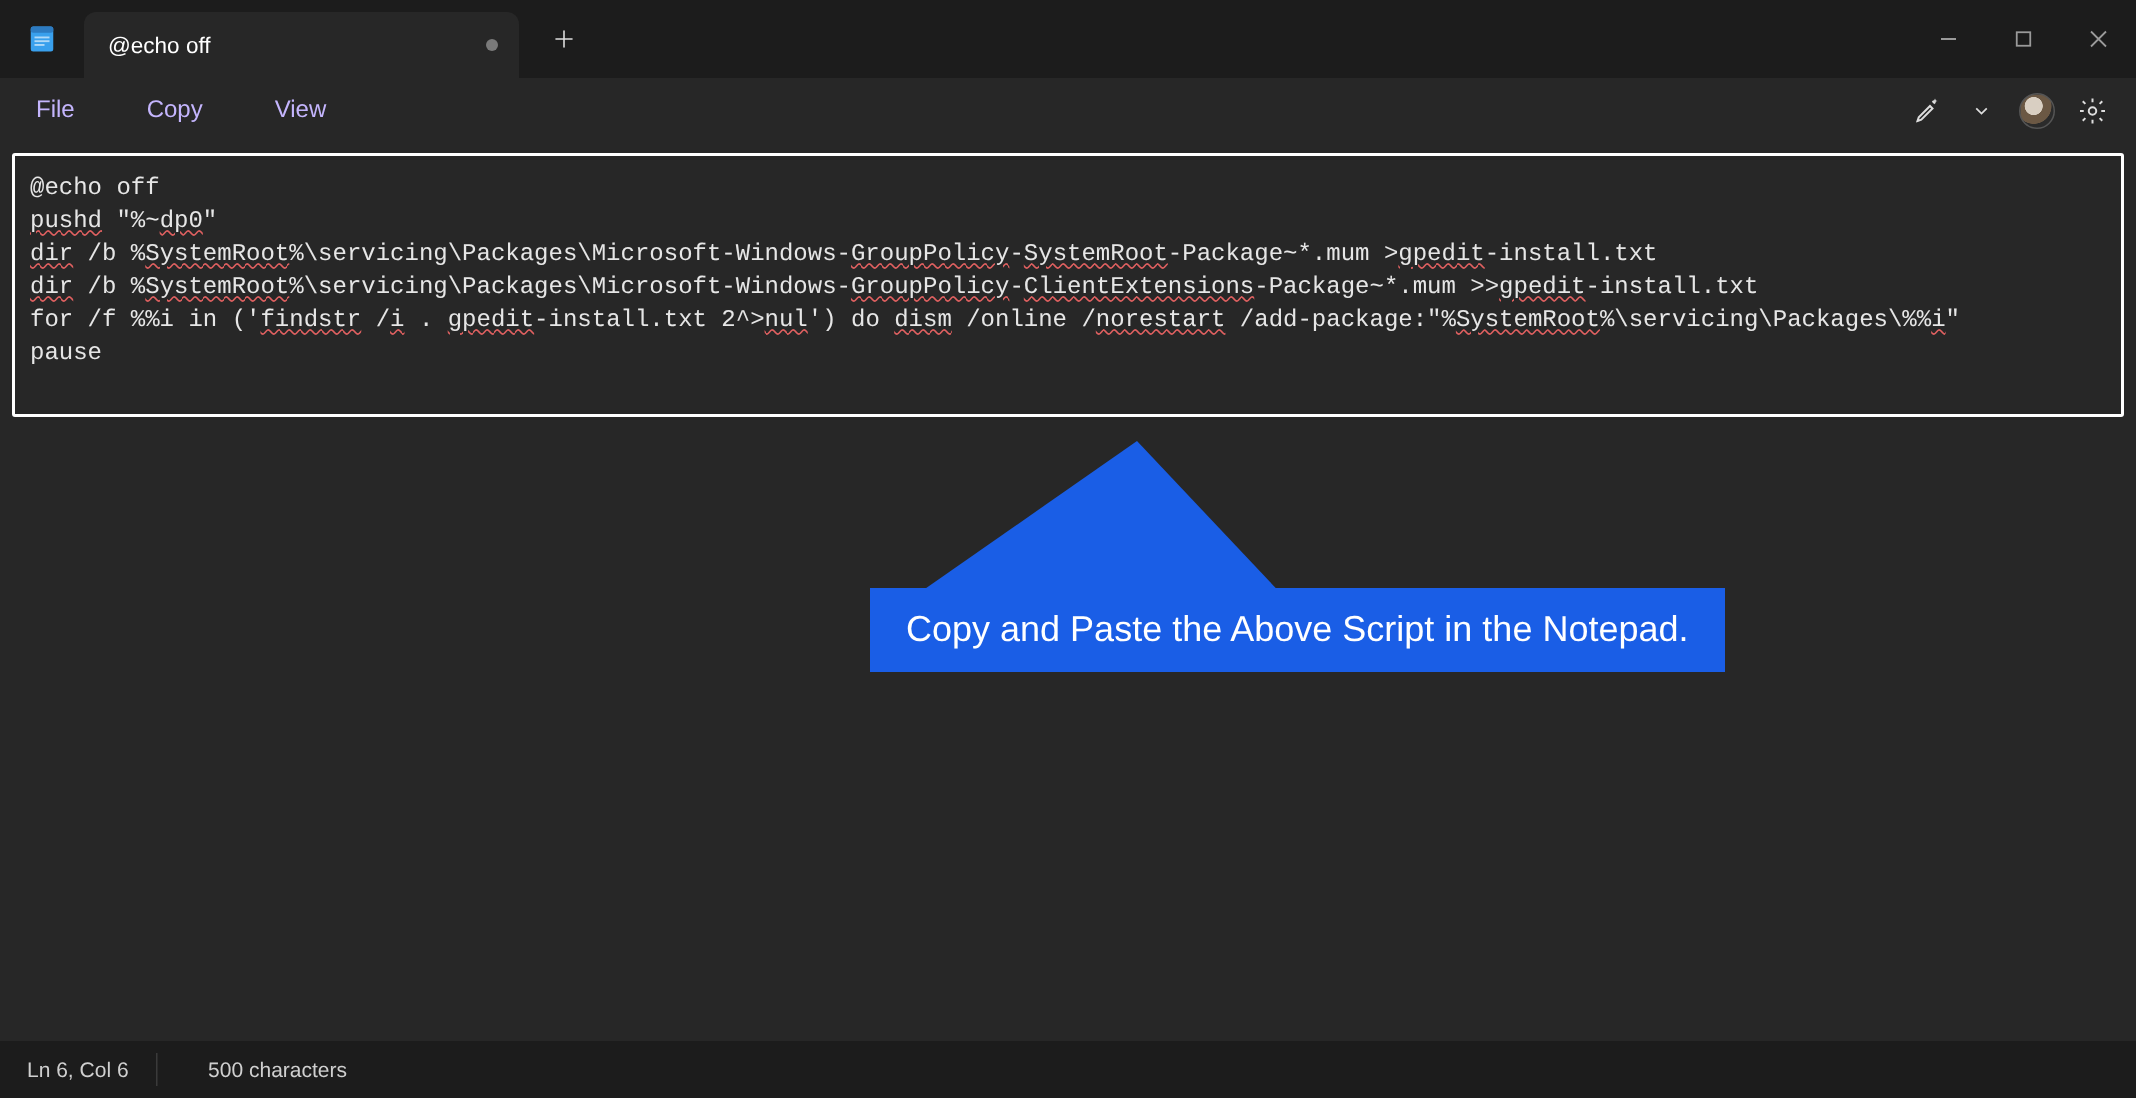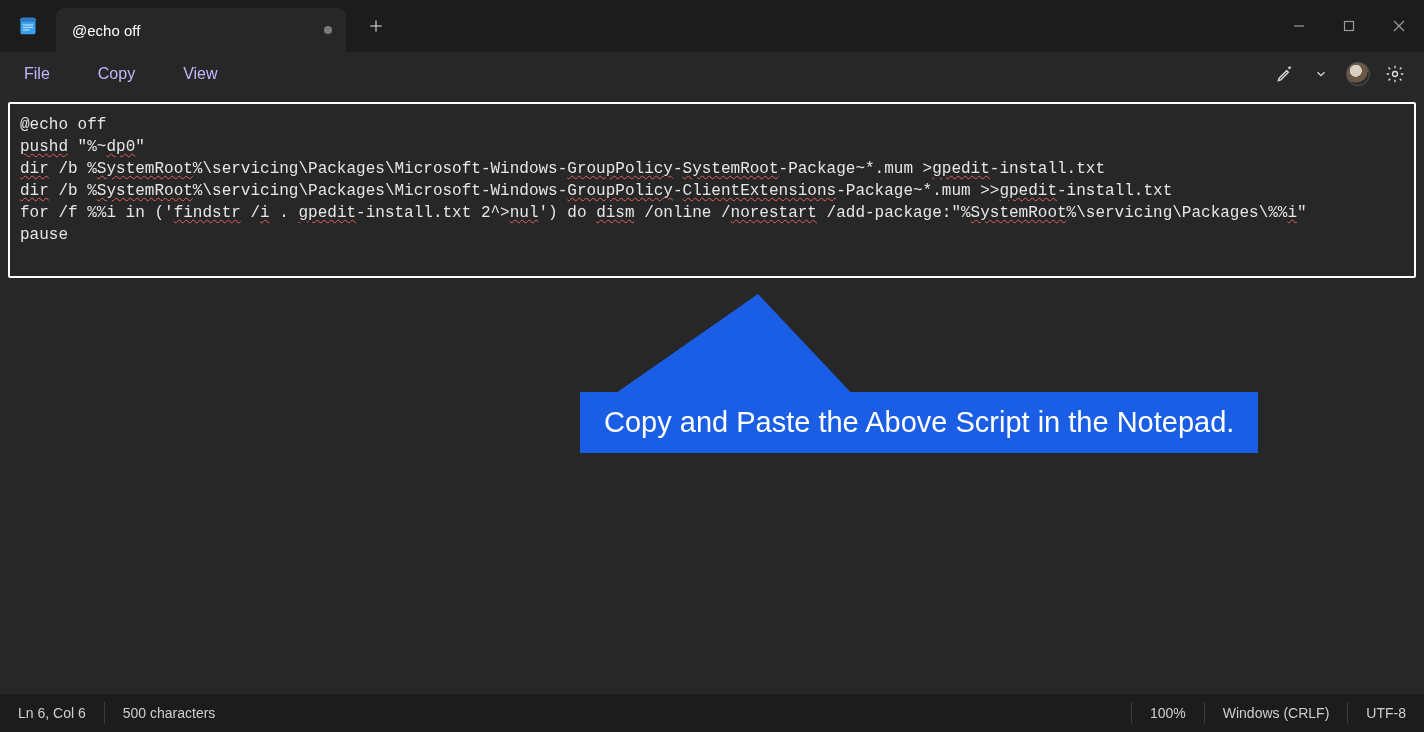--- a/index.html
+++ b/index.html
@@ -118,21 +118,21 @@
     text-decoration: underline wavy #e06060;
     text-decoration-thickness: 1px;
     text-underline-offset: 2px;
   }
   .callout {
     position: absolute;
     left: 580px;
     top: 392px;
     background: #1a5ee6;
     color: #fff;
-    font-size: 29px;
+    font-size: 24px;
     font-weight: 400;
     padding: 14px 24px;
     pointer-events: none;
     font-family: "Segoe UI", sans-serif;
     white-space: nowrap;
   }
   .arrow-svg {
     position: absolute;
     left: 578px;
     top: 290px;
@@ -145,21 +145,21 @@
     height: 38px;
     background: #1c1c1c;
     display: flex;
     align-items: center;
     color: #cfcfcf;
     font-size: 14px;
   }
   .status-left {
     display: flex;
     align-items: center;
-    gap: 0;
+    gap: 16px;
   }
   .status-item {
     padding: 0 18px;
     height: 22px;
     display: flex;
     align-items: center;
     border-right: 1px solid #3a3a3a;
   }
   .status-right {
     margin-left: auto;
@@ -255,18 +255,13 @@
 
 <div class="callout">
   <span>Copy and Paste the Above Script in the Notepad.</span>
 </div>
 
 <div class="statusbar">
   <div class="status-left">
     <div class="status-item">Ln 6, Col 6</div>
     <div class="status-item" style="border-right:none">500 characters</div>
   </div>
-  <div class="status-right">
-    <div class="status-item">100%</div>
-    <div class="status-item">Windows (CRLF)</div>
-    <div class="status-item">UTF-8</div>
-  </div>
 </div>
 
 </body></html>

